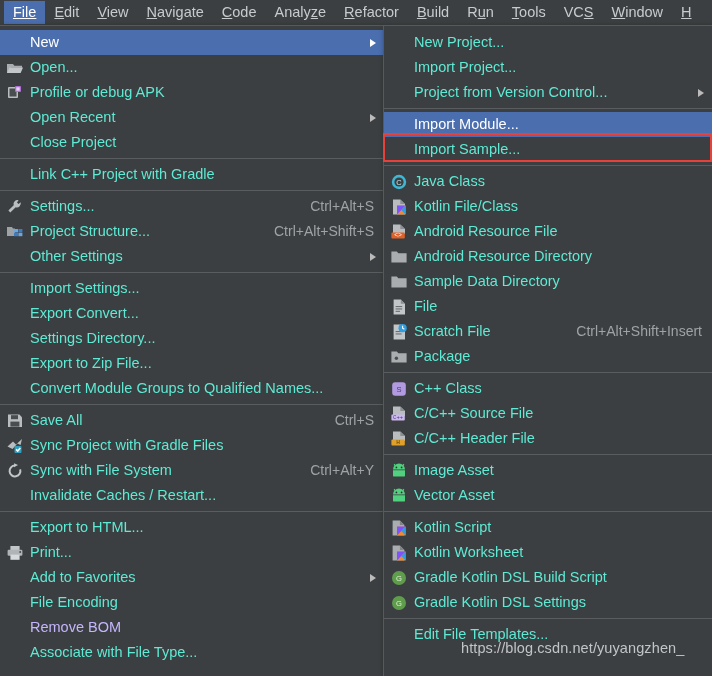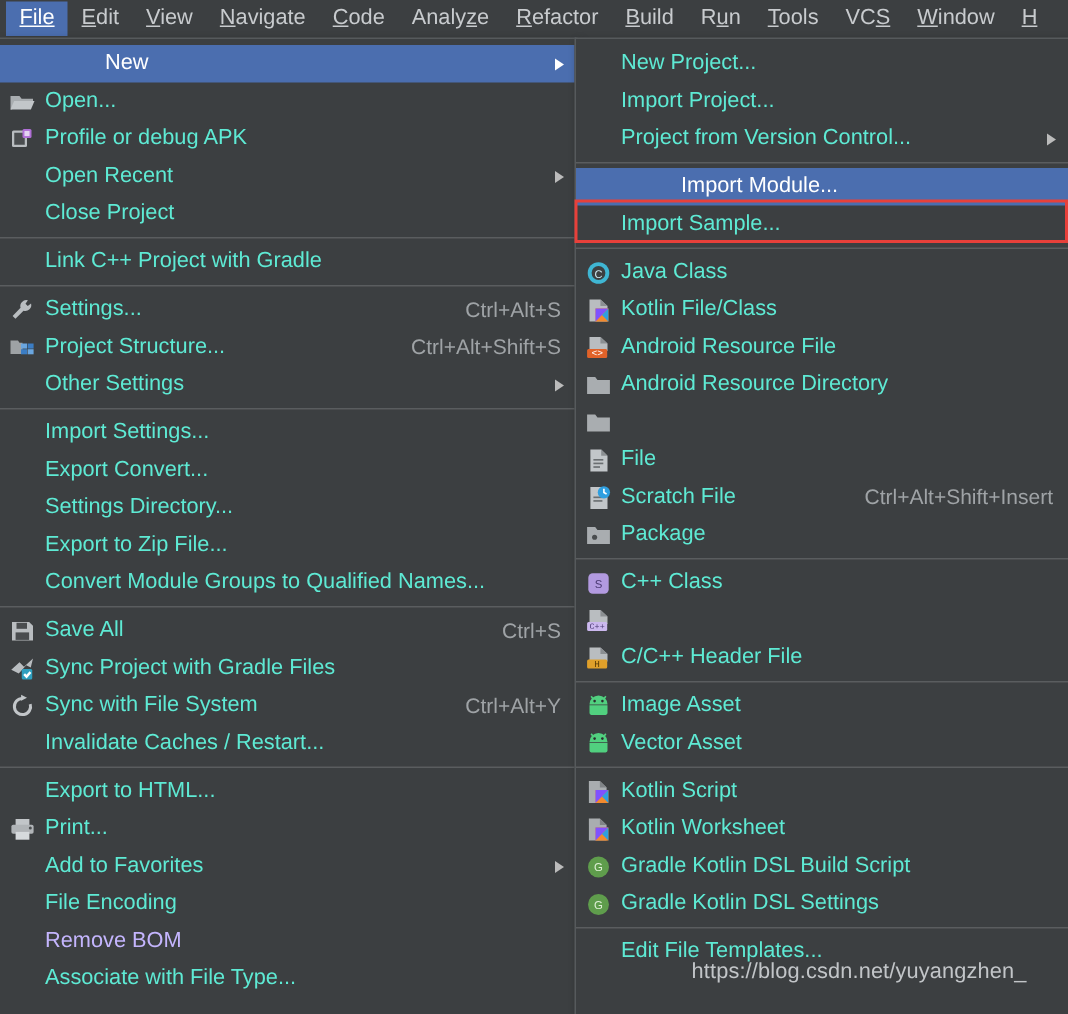--- a/index.html
+++ b/index.html
@@ -100,21 +100,21 @@
     white-space: nowrap;
   }
   .mi-label {
     font-size: 14.5px;
     color: #5eead4;
     line-height: 17px;
   }
   .mi.selected {
     background: #4b6eaf;
   }
-  .mi.selected .mi-label { color: #ffffff; margin-left: 40px; }
+  .mi.selected .mi-label { color: #ffffff; }
   .mi.disabled .mi-label { color: #c4b5fd; }
   .mi-shortcut {
     position: absolute;
     right: 10px;
     font-size: 14px;
     color: #9fa3a6;
     line-height: 17px;
   }
   .mi-arrow {
     position: absolute;
@@ -433,20 +433,21 @@
           </svg>
         </span>
         <span class="mi-label">Android Resource Directory</span>
       </div>
       <div class="mi">
         <span class="mi-icon">
           <svg class="ic" viewBox="0 0 18 18" xmlns="http://www.w3.org/2000/svg">
             <path d="M1.4 3.4h5.4l1.5 1.9h8.3V14.6H1.4z" fill="#a9adb0"></path>
           </svg>
         </span>
+        <span class="mi-label">Sample Data Directory</span>
       </div>
       <div class="mi">
         <span class="mi-icon">
           <svg class="ic" viewBox="0 0 18 18" xmlns="http://www.w3.org/2000/svg">
             <path d="M3.6 1.6h7.2L15 5.8v10.6H3.6z" fill="#c2c6c9"></path>
             <path d="M10.8 1.6 15 5.8h-4.2z" fill="#8b8f92"></path>
             <rect x="5.6" y="8" width="6.6" height="1.1" fill="#6b6f72"></rect>
             <rect x="5.6" y="10.4" width="6.6" height="1.1" fill="#6b6f72"></rect>
             <rect x="5.6" y="12.8" width="4.4" height="1.1" fill="#6b6f72"></rect>
           </svg>
@@ -488,20 +489,21 @@
       </div>
       <div class="mi">
         <span class="mi-icon">
           <svg class="ic" viewBox="0 0 18 18" xmlns="http://www.w3.org/2000/svg">
             <path d="M3 1.6h7.3L15 6v5H3z" fill="#b9bdc0"></path>
             <path d="M10.3 1.6 15 6h-4.7z" fill="#8b8f92"></path>
             <rect x="1.4" y="9.6" width="13.4" height="6" rx="1" fill="#cbb8ee"></rect>
             <text x="8.1" y="14.3" font-size="5.6" font-family="Liberation Mono, monospace" fill="#4b3a73" text-anchor="middle">C++</text>
           </svg>
         </span>
+        <span class="mi-label">C/C++ Source File</span>
       </div>
       <div class="mi">
         <span class="mi-icon">
           <svg class="ic" viewBox="0 0 18 18" xmlns="http://www.w3.org/2000/svg">
             <path d="M3 1.6h7.3L15 6v5H3z" fill="#b9bdc0"></path>
             <path d="M10.3 1.6 15 6h-4.7z" fill="#8b8f92"></path>
             <rect x="1.4" y="9.6" width="13.4" height="6" rx="1" fill="#e0a02a"></rect>
             <text x="8.1" y="14.4" font-size="6.2" font-family="Liberation Mono, monospace" fill="#5a3d06" text-anchor="middle">H</text>
           </svg>
         </span>

